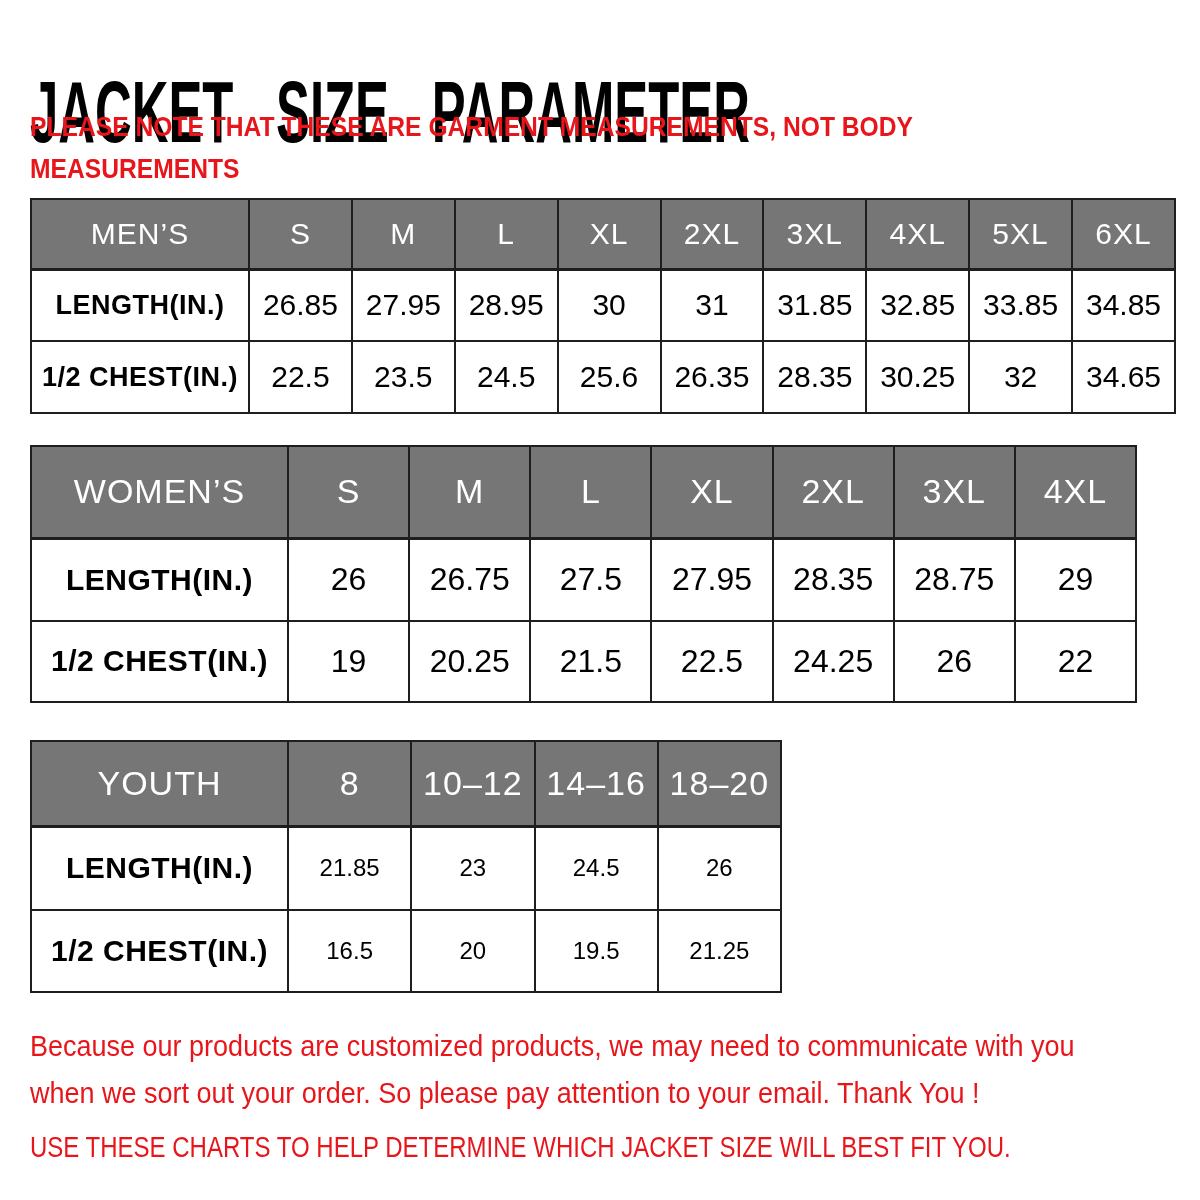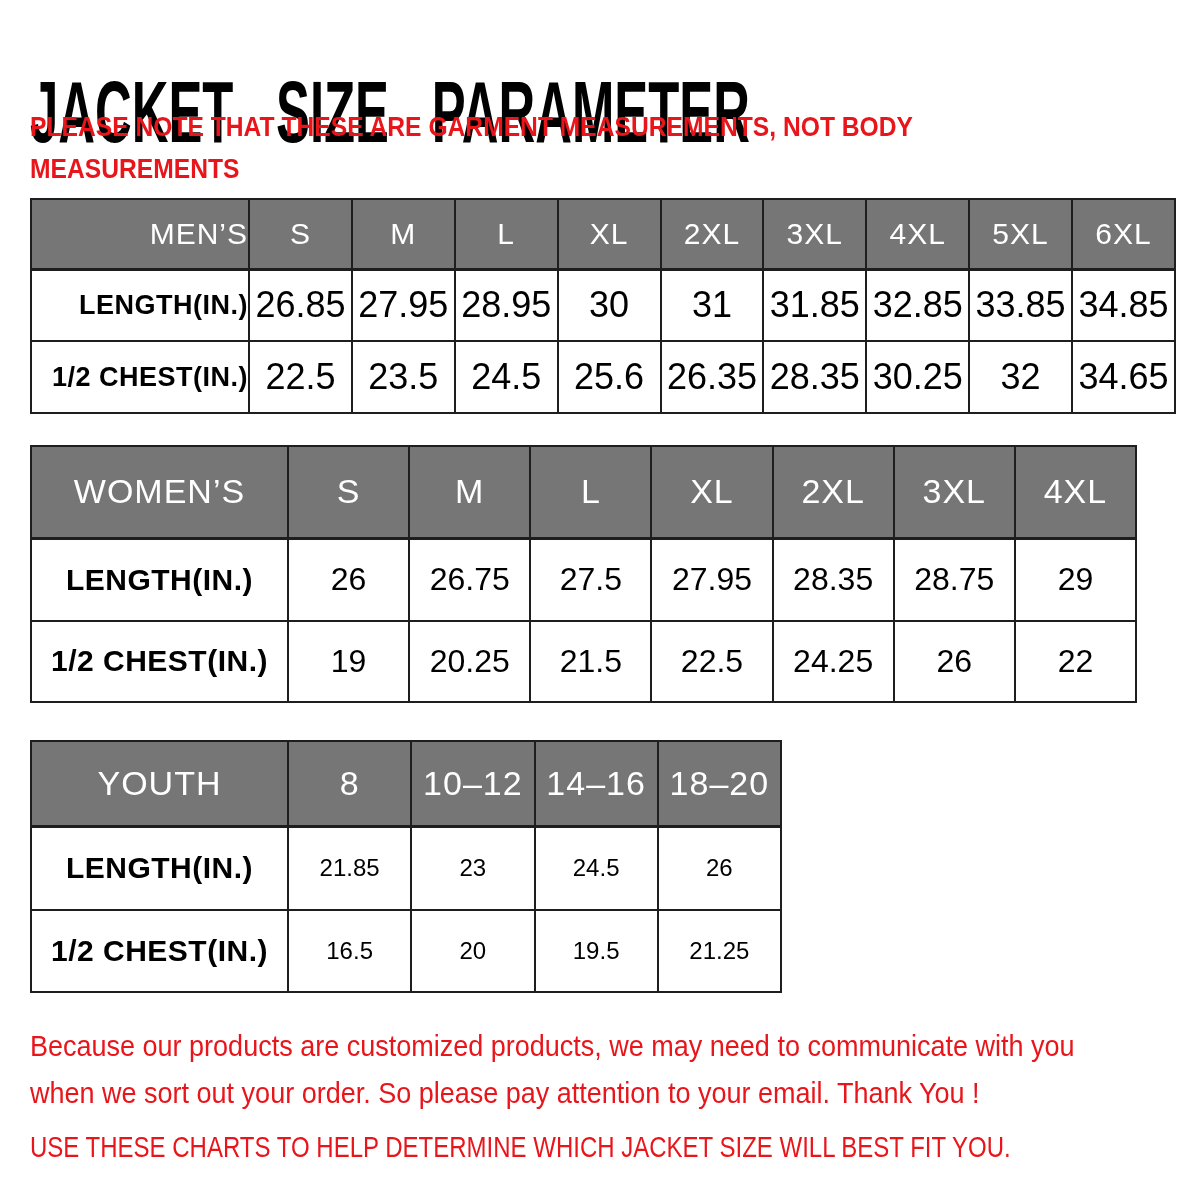--- a/index.html
+++ b/index.html
@@ -27,23 +27,23 @@
     overflow:hidden;
   }
   .tbl th.hdr{
     background:#767676;color:#ffffff;font-weight:500;letter-spacing:1px;
     border-bottom-width:3px;
   }
   .tbl td.rowlabel{font-weight:bold;letter-spacing:0.5px;}
 
   .t-mens{left:30px;top:198px;width:1146px;height:216px;}
   .t-mens thead tr{height:70px;}
-  .t-mens .label-col{width:216px;text-align:right;}
+  .t-mens .label-col{width:216px;}
   .t-mens th.hdr{font-size:30px;}
-  .t-mens td{font-size:36px;}
+  .t-mens td{font-size:30px;}
   .t-mens td.rowlabel{font-size:27px;}
 
   .t-womens{left:30px;top:445px;width:1107px;height:258px;}
   .t-womens thead tr{height:92px;}
   .t-womens .label-col{width:255px;}
   .t-womens th.hdr{font-size:34px;}
   .t-womens td{font-size:32px;}
   .t-womens td.rowlabel{font-size:30px;}
 
   .t-youth{left:30px;top:740px;width:752px;height:253px;}

